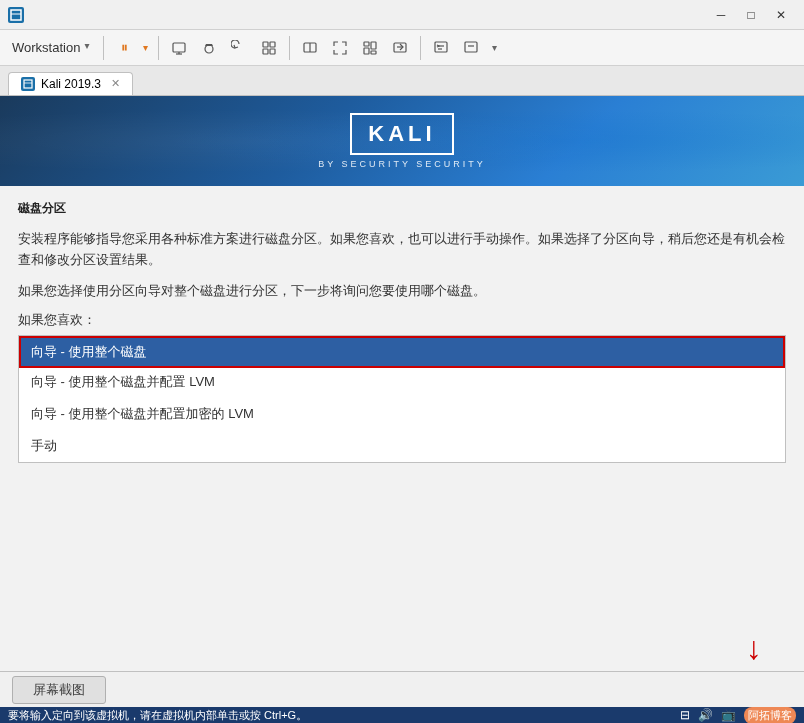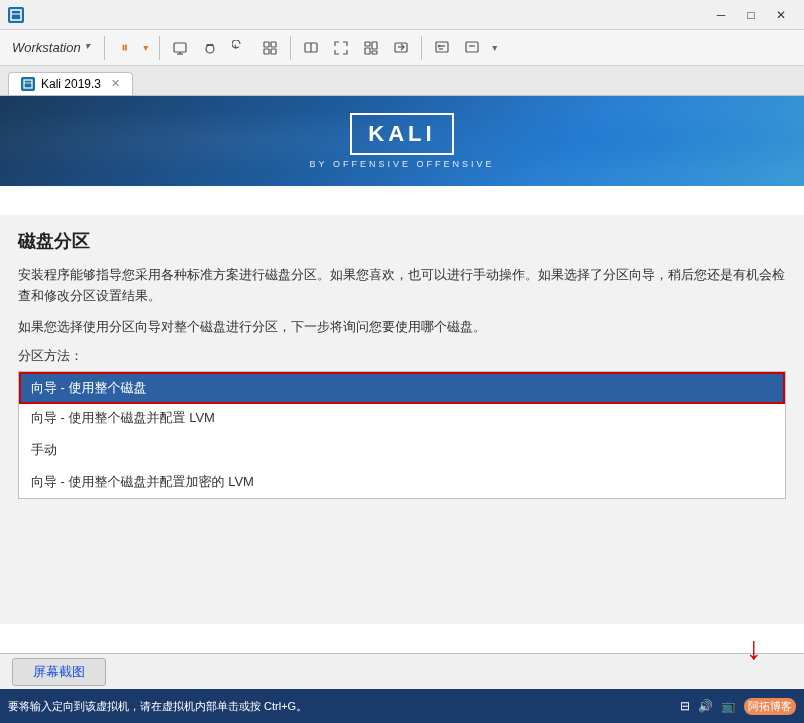--- a/index.html
+++ b/index.html
@@ -68,21 +68,20 @@
     }
     .menu-item {
       display: flex;
       align-items: flex-start;
       gap: 4px;
       padding: 4px 8px;
       cursor: pointer;
       font-size: 13px;
       color: #333;
       border-radius: 3px;
-      font-style: italic;
     }
 
     
     .toolbar-divider {
       width: 1px;
       height: 24px;
       background: #c0c0c0;
       margin: 0 4px;
     }
     .toolbar-btn {
@@ -176,21 +175,21 @@
       font-family: Arial, sans-serif;
     }
     .kali-subtitle {
       color: rgba(255,255,255,0.85);
       font-size: 9px;
       letter-spacing: 3px;
       font-family: Arial, sans-serif;
     }
 
     .section-title {
-      font-size: 18px;
+      font-size: 12px;
       font-weight: bold;
       color: #222;
       margin-bottom: 12px;
     }
 
     .content-text {
       font-size: 13px;
       color: #333;
       line-height: 1.6;
       margin-bottom: 10px;
@@ -233,33 +232,33 @@
       justify-content: space-between;
       padding: 0 12px;
     }
     .bottom-btn {
       padding: 4px 20px;
       background: #e0e0e0;
       border: 1px solid #b0b0b0;
       border-radius: 3px;
       font-size: 13px;
       cursor: pointer;
-      color: #1d4ed8;
+      color: #404040;
     }
     .bottom-btn-primary {
       background: #e8e8e8;
     }
     .bottom-right-btns {
       display: flex;
       gap: 8px;
     }
 
     
     .status-bar {
-      height: 34px;
+      height: 16px;
       background: #1a3a6c;
       display: flex;
       align-items: center;
       padding: 0 8px;
       font-size: 11px;
       color: white;
       justify-content: space-between;
     }
     .status-right {
       display: flex;
@@ -272,21 +271,20 @@
       flex-direction: column;
       height: 723px;
       position: relative;
     }
 
     .content-wrapper {
       flex: 1;
       display: flex;
       flex-direction: column;
       background: white;
-      gap: 29px;
     }
 
     .scroll-area {
       flex: 1;
       background: #f2f2f2;
       padding: 14px 18px;
       overflow: hidden;
     }
   </style>
 </head>
@@ -415,45 +413,45 @@
       <span>Kali 2019.3</span>
       <span class="tab-close">✕</span>
     </div>
   </div>
 
   <div class="content-wrapper">
 
     <div class="kali-banner">
       <div class="kali-logo">
         <div class="kali-box">KALI</div>
-        <div class="kali-subtitle">BY OFFENSIVE OFFENSIVE</div>
+        <div class="kali-subtitle">BY SECURITY SECURITY</div>
       </div>
     </div>
 
     <div class="scroll-area">
 
       <div class="section-title">磁盘分区</div>
 
       <div class="content-text">安装程序能够指导您采用各种标准方案进行磁盘分区。如果您喜欢，也可以进行手动操作。如果选择了分区向导，稍后您还是有机会检查和修改分区设置结果。</div>
       <div class="content-text">如果您选择使用分区向导对整个磁盘进行分区，下一步将询问您要使用哪个磁盘。</div>
 
-      <div class="partition-label">分区方法：</div>
+      <div class="partition-label">如果您喜欢：</div>
 
       <div class="partition-list">
         <div class="partition-item selected">
           <span>向导 - 使用整个磁盘</span>
         </div>
         <div class="partition-item">
           <span>向导 - 使用整个磁盘并配置 LVM</span>
         </div>
         <div class="partition-item">
-          <span>手动</span>
+          <span>向导 - 使用整个磁盘并配置加密的 LVM</span>
         </div>
         <div class="partition-item">
-          <span>向导 - 使用整个磁盘并配置加密的 LVM</span>
+          <span>手动</span>
         </div>
       </div>
     </div>
 
     <div class="bottom-bar">
       <button class="bottom-btn">屏幕截图</button>
     </div>
 
   </div>
 

